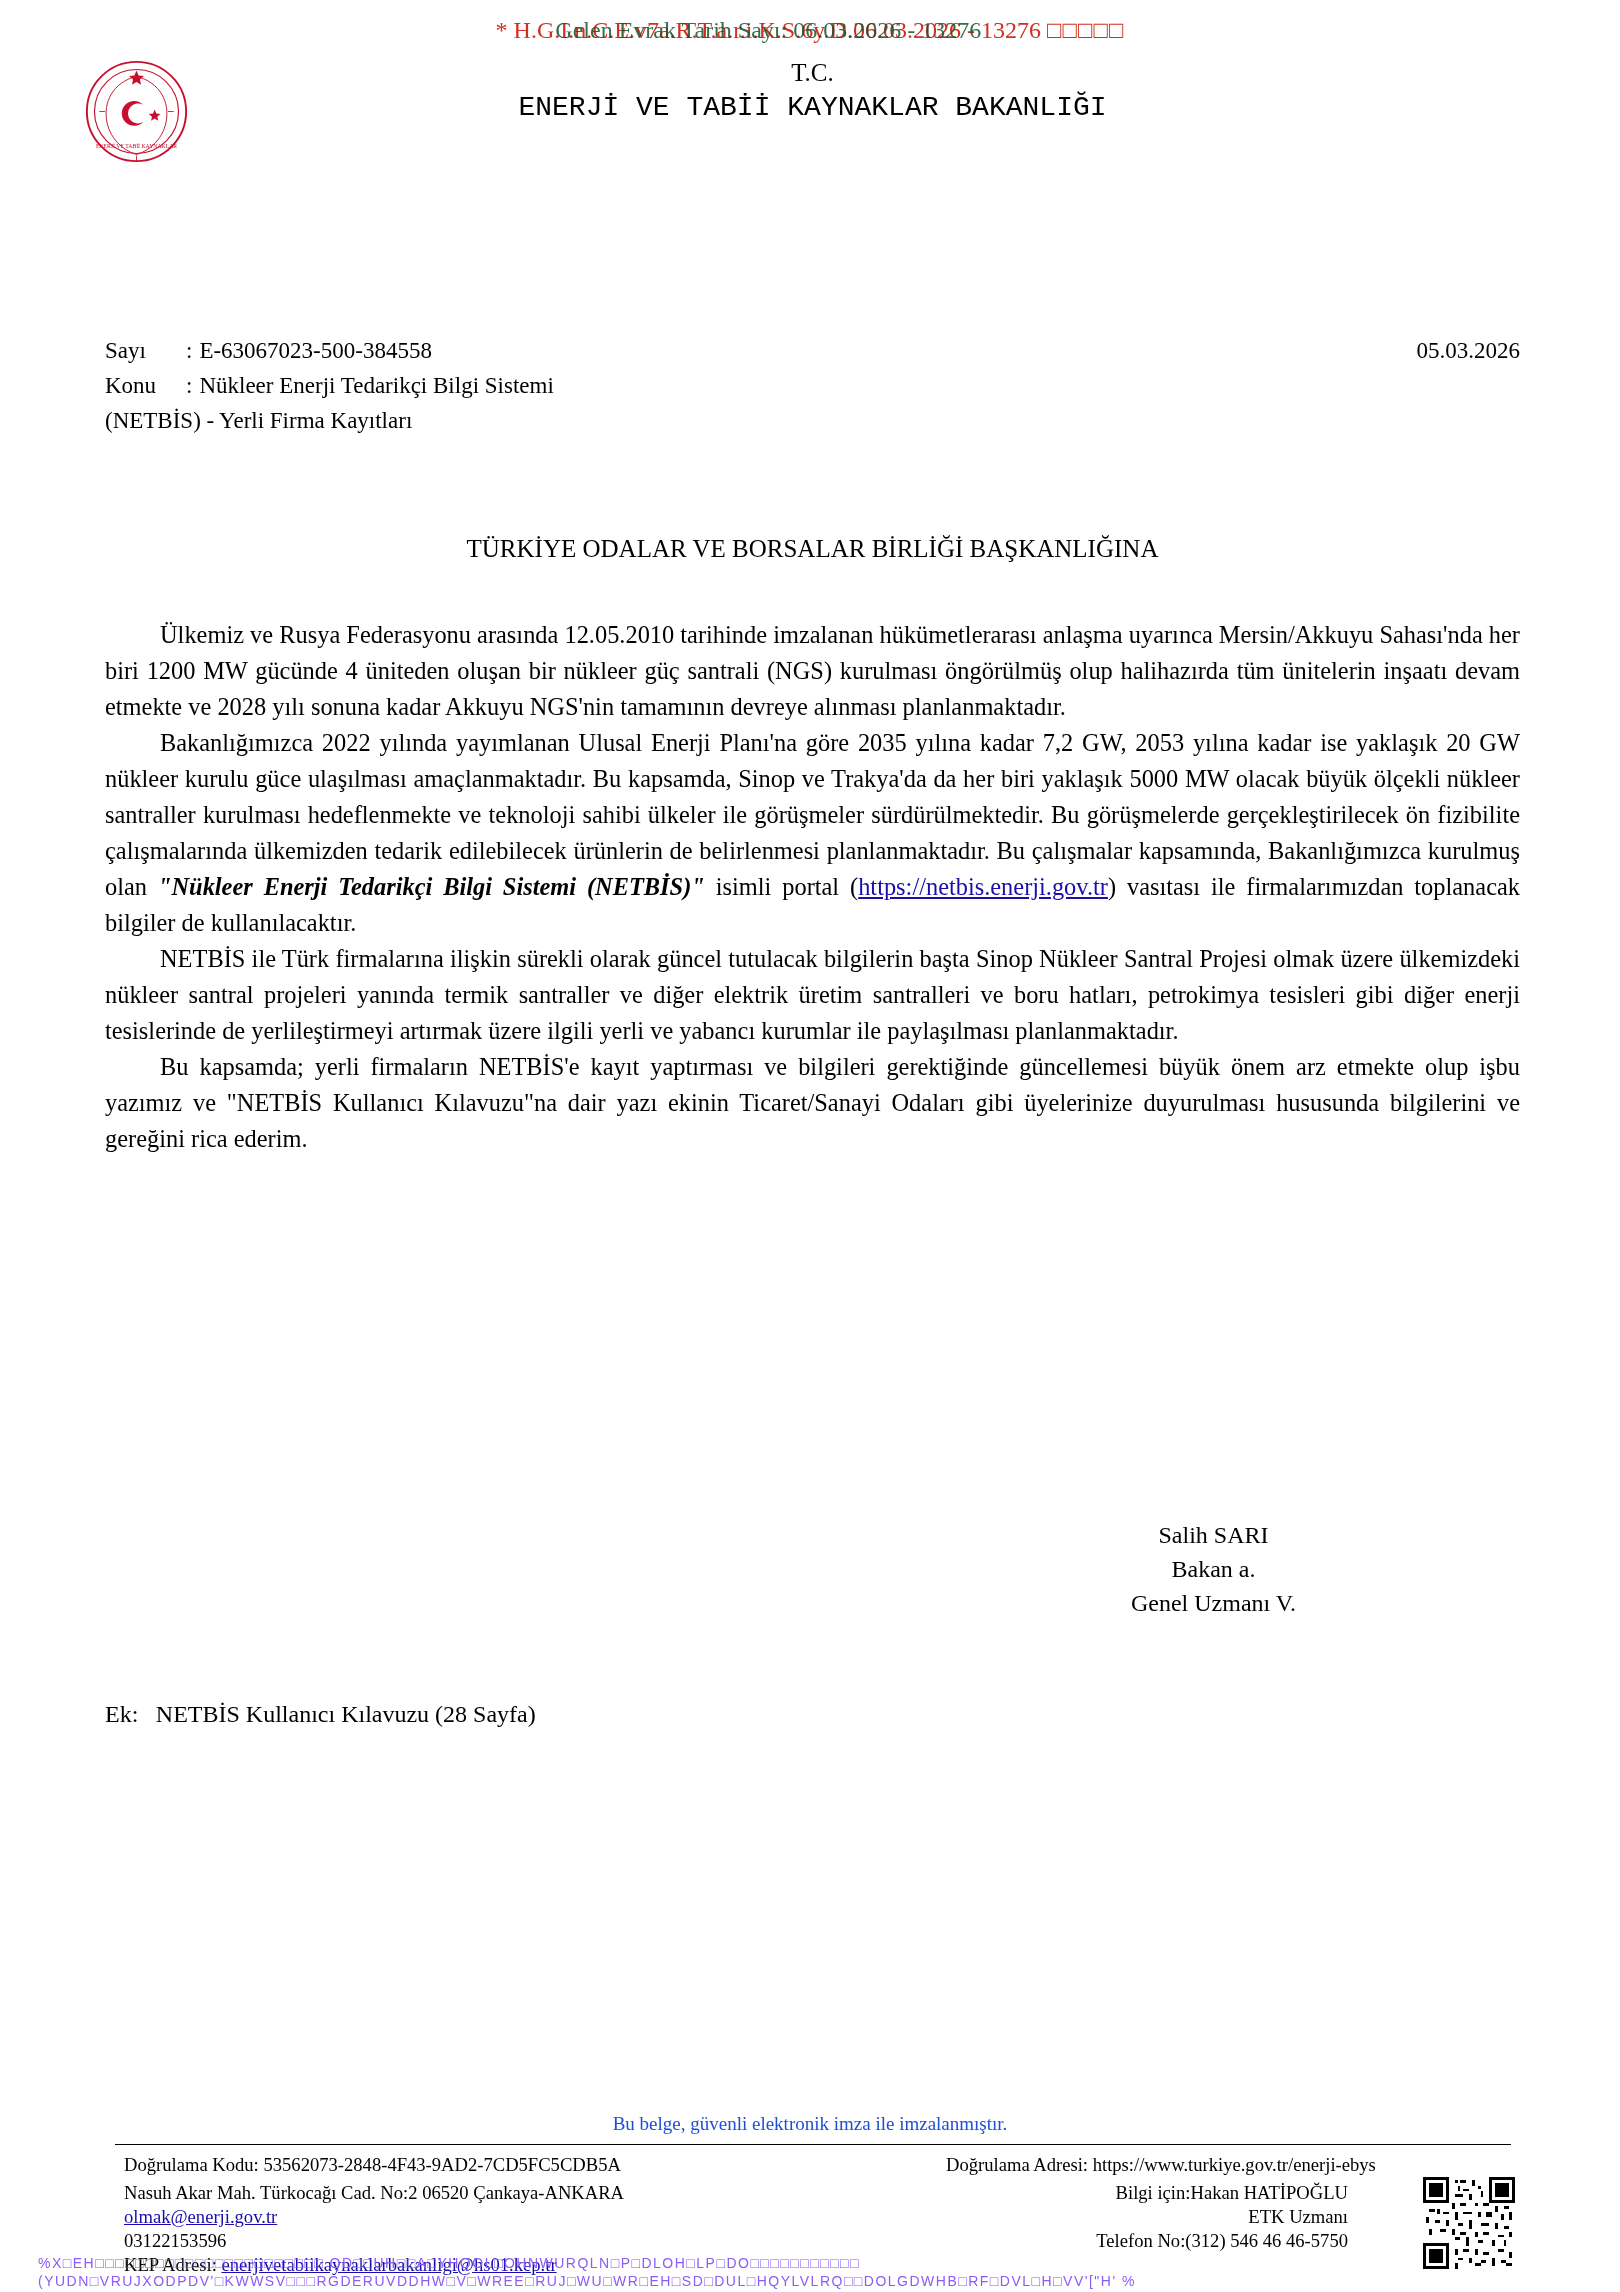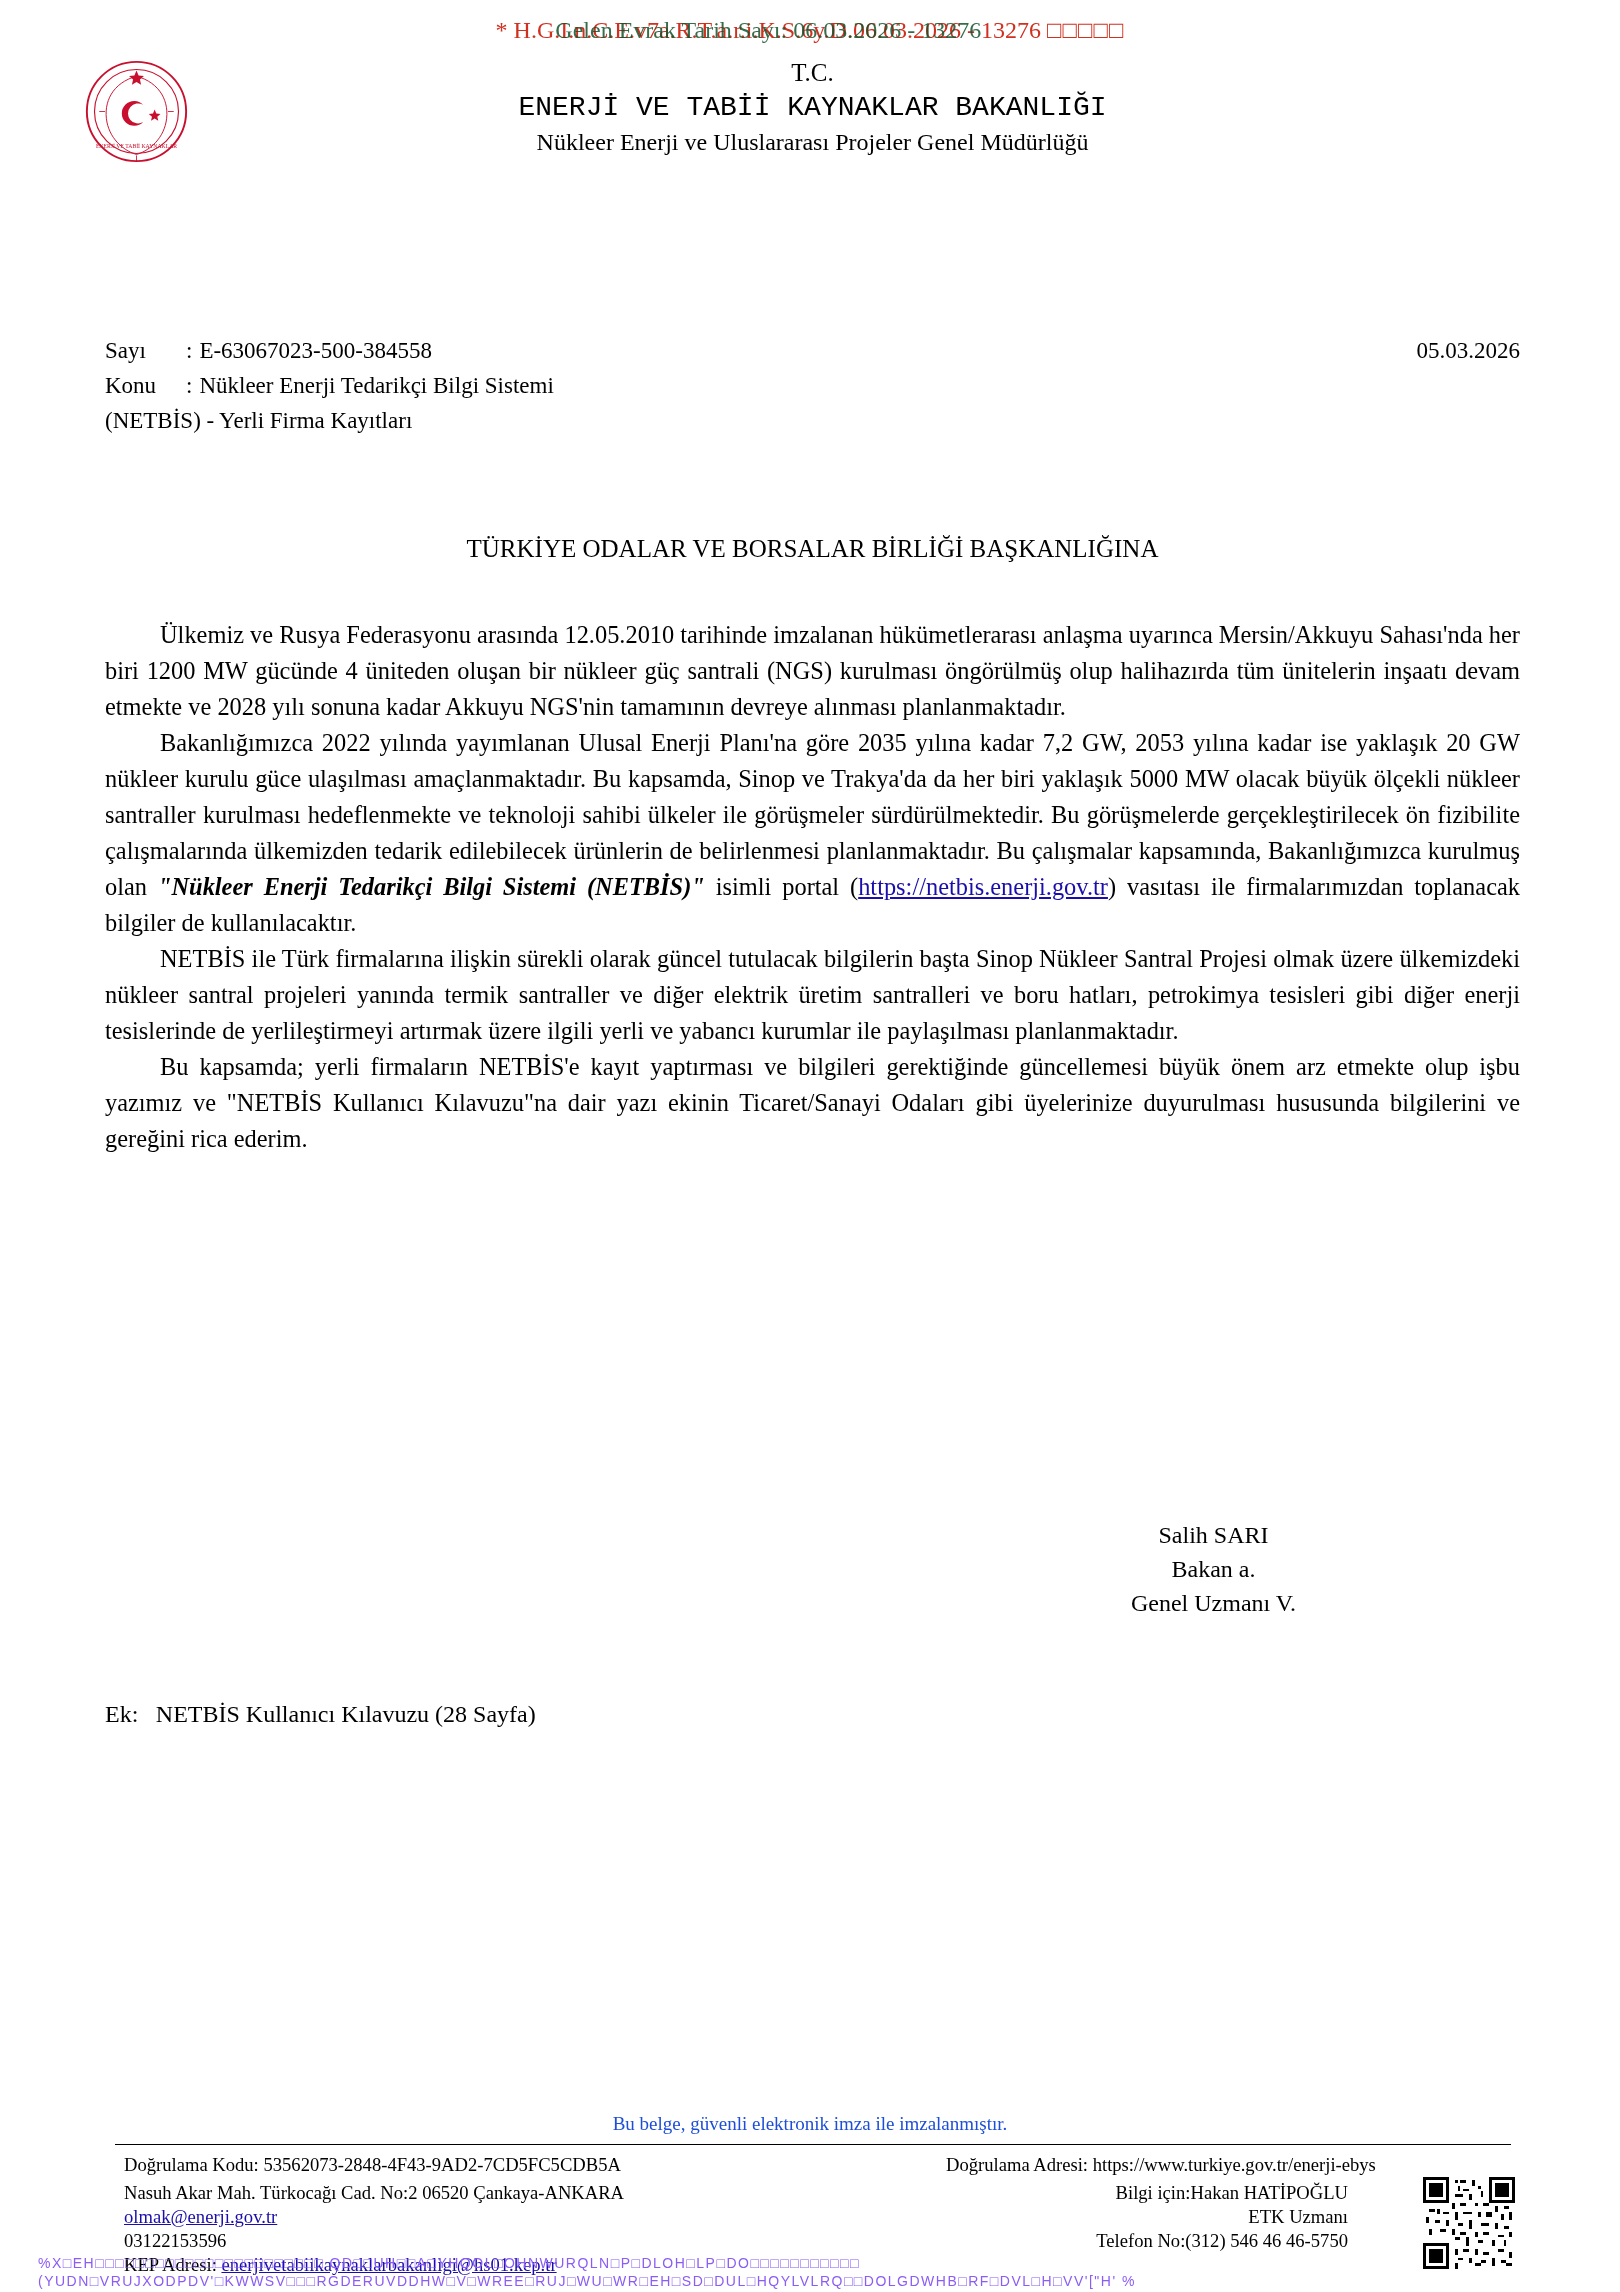--- a/index.html
+++ b/index.html
@@ -262,21 +262,20 @@
           <text x="55" y="93" text-anchor="middle" style="font-size:6px;">ENERJİ VE TABİİ KAYNAKLAR</text>
         </g>
         <g stroke="#c8102e" stroke-width="0.9" fill="none">
           <path d="M22 55 h-6 M88 55 h6 M55 101 v6"></path>
         </g>
       </svg>
     </div>
     <div class="header-text">
       <div class="l1">T.C.</div>
       <div class="l2">ENERJİ VE TABİİ KAYNAKLAR BAKANLIĞI</div>
-      <div class="l3">Nükleer Enerji ve Uluslararası Projeler Genel Müdürlüğü</div>
     </div>
   </div>
 
   <div class="meta">
     <div class="meta-row">
       <div class="meta-label">Sayı</div>
       <div class="meta-sep">:</div>
       <div class="meta-val">E-63067023-500-384558</div>
       <div class="meta-date">05.03.2026</div>
     </div>

